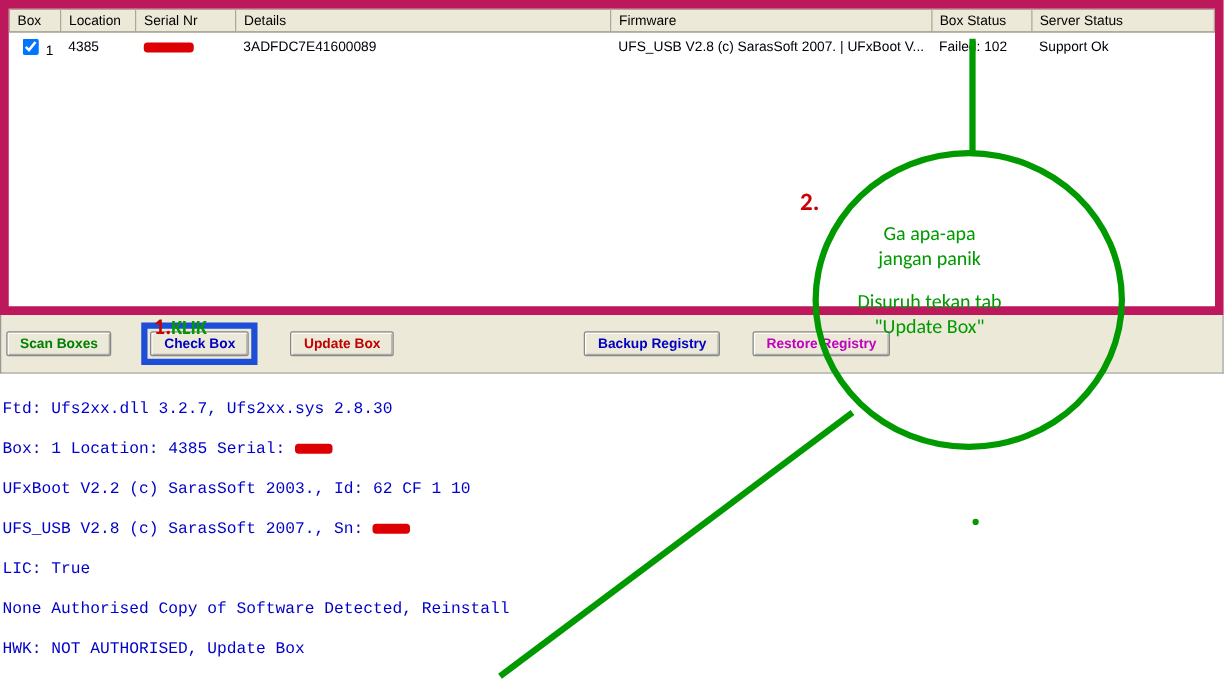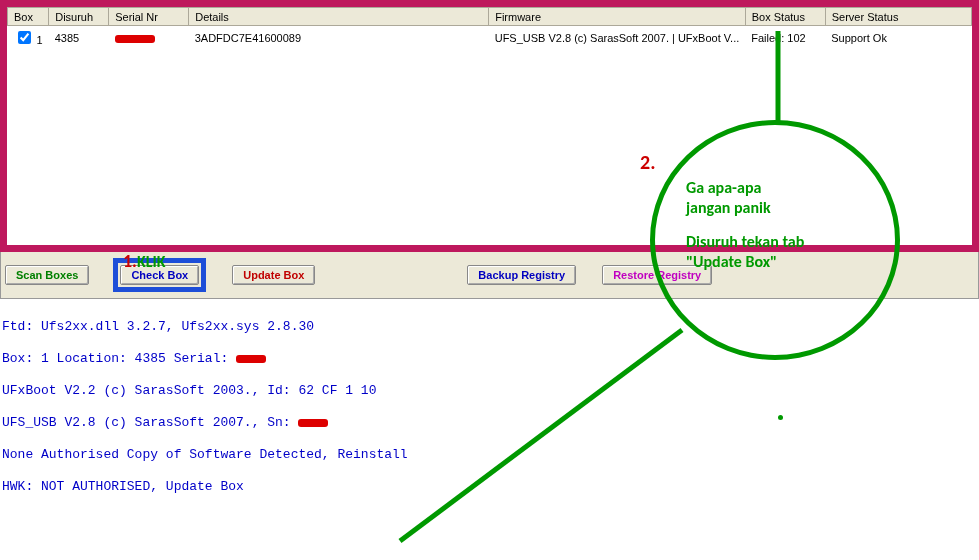--- a/index.html
+++ b/index.html
@@ -107,21 +107,22 @@
     font-size: 16px;
   }
   .anno.klik .num { color: #cc0000; font-size:18px; }
   .anno.two {
     top: 150px; left: 640px;
     font-size: 20px; color: #cc0000;
   }
   .anno.text1 {
     top: 178px; left: 686px;
     font-size: 16px; line-height: 20px;
-    font-weight: bold;
+    font-weight: normal;
+    text-align: center;
   }
   .circle {
     position: absolute;
     top: 120px; left: 650px;
     width: 250px; height: 240px;
     border: 5px solid #009900;
     border-radius: 50%;
     pointer-events: none;
   }
   svg.overlay {
@@ -139,21 +140,21 @@
   }
 </style>
 </head>
 <body>
 
 <div class="table-wrap">
   <table>
     <thead>
       <tr>
         <th style="width:40px">Box</th>
-        <th style="width:60px">Disuruh</th>
+        <th style="width:60px">Location</th>
         <th style="width:80px">Serial Nr</th>
         <th style="width:300px">Details</th>
         <th style="width:250px">Firmware</th>
         <th style="width:80px">Box Status</th>
         <th>Server Status</th>
       </tr>
     </thead>
     <tbody>
       <tr>
         <td><input type="checkbox" checked="" style=""> <span>1</span></td>
@@ -177,20 +178,21 @@
   <span class="gap"></span>
   <button class="btn blue">Backup Registry</button>
   <button class="btn mag">Restore Registry</button>
 </div>
 
 <div class="console">
 <div>Ftd: Ufs2xx.dll 3.2.7, Ufs2xx.sys 2.8.30</div>
 <div><span>Box: 1 Location: 4385 Serial: </span><span class="redact2"></span></div>
 <div>UFxBoot V2.2 (c) SarasSoft 2003., Id: 62 CF 1 10</div>
 <div><span>UFS_USB V2.8 (c) SarasSoft 2007., Sn: </span><span class="redact2"></span></div>
+<div>LIC: True</div>
 <div>None Authorised Copy of Software Detected, Reinstall</div>
 <div>HWK: NOT AUTHORISED, Update Box</div>
 
 
 
 
 
 </div>
 
 <div class="anno klik">

